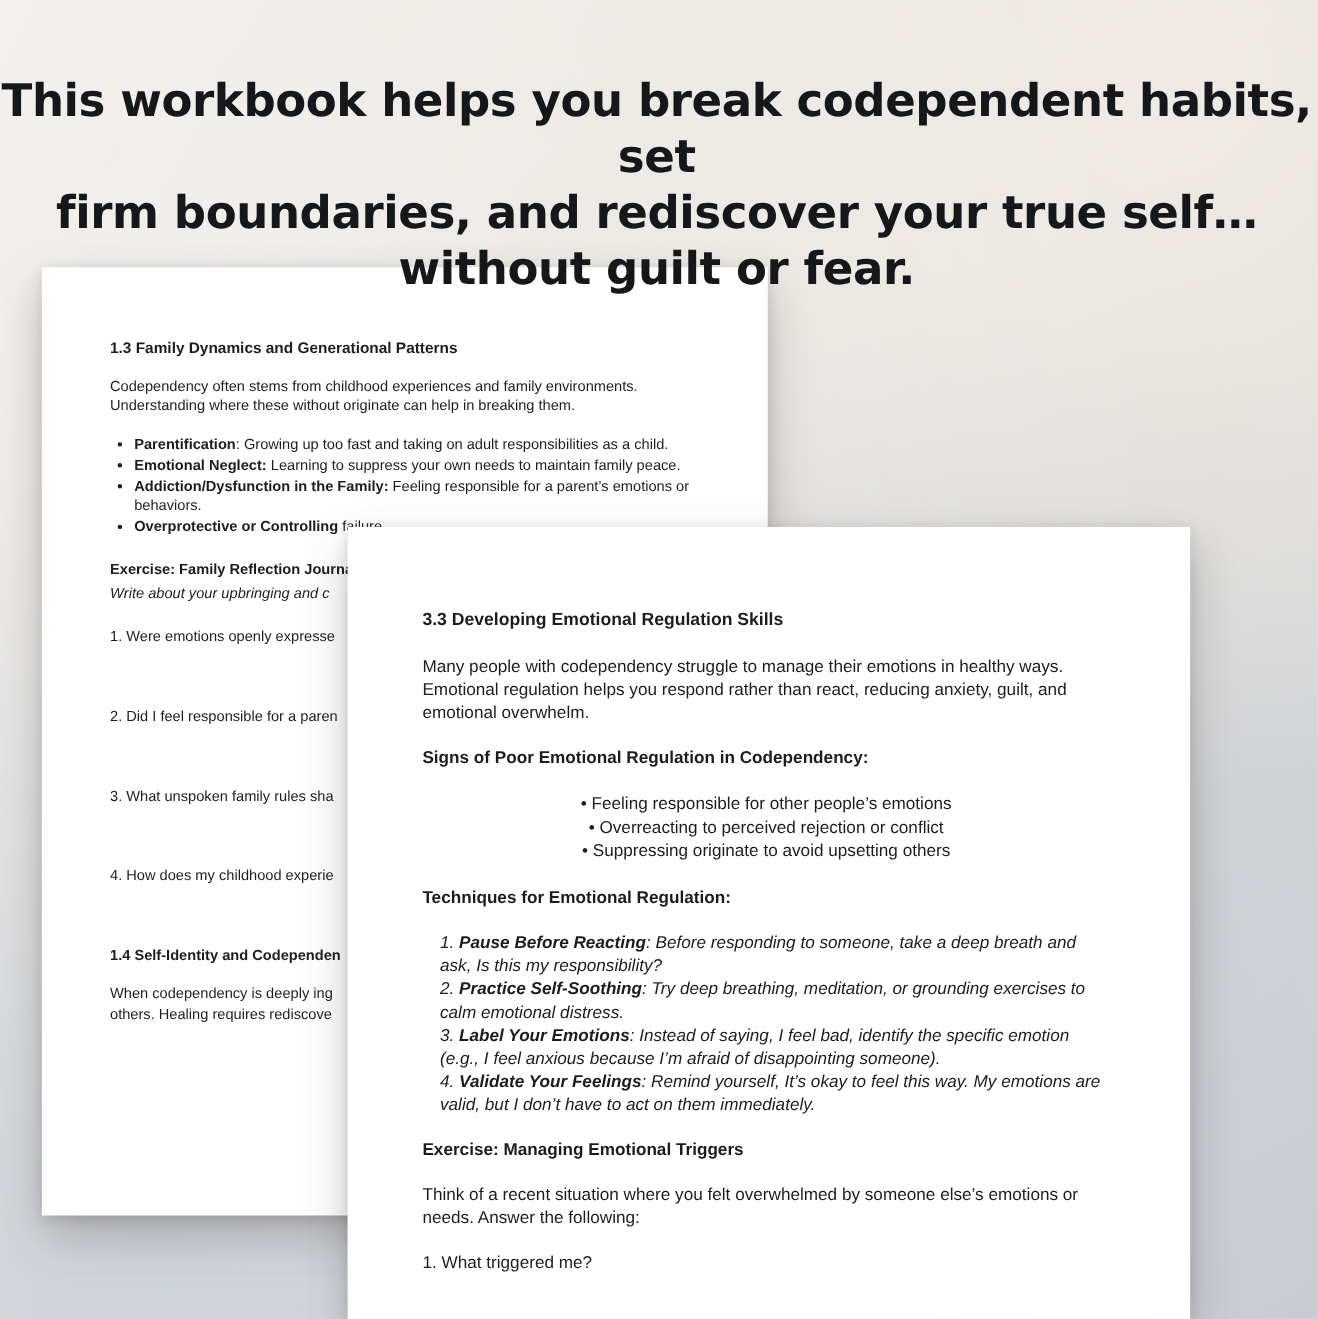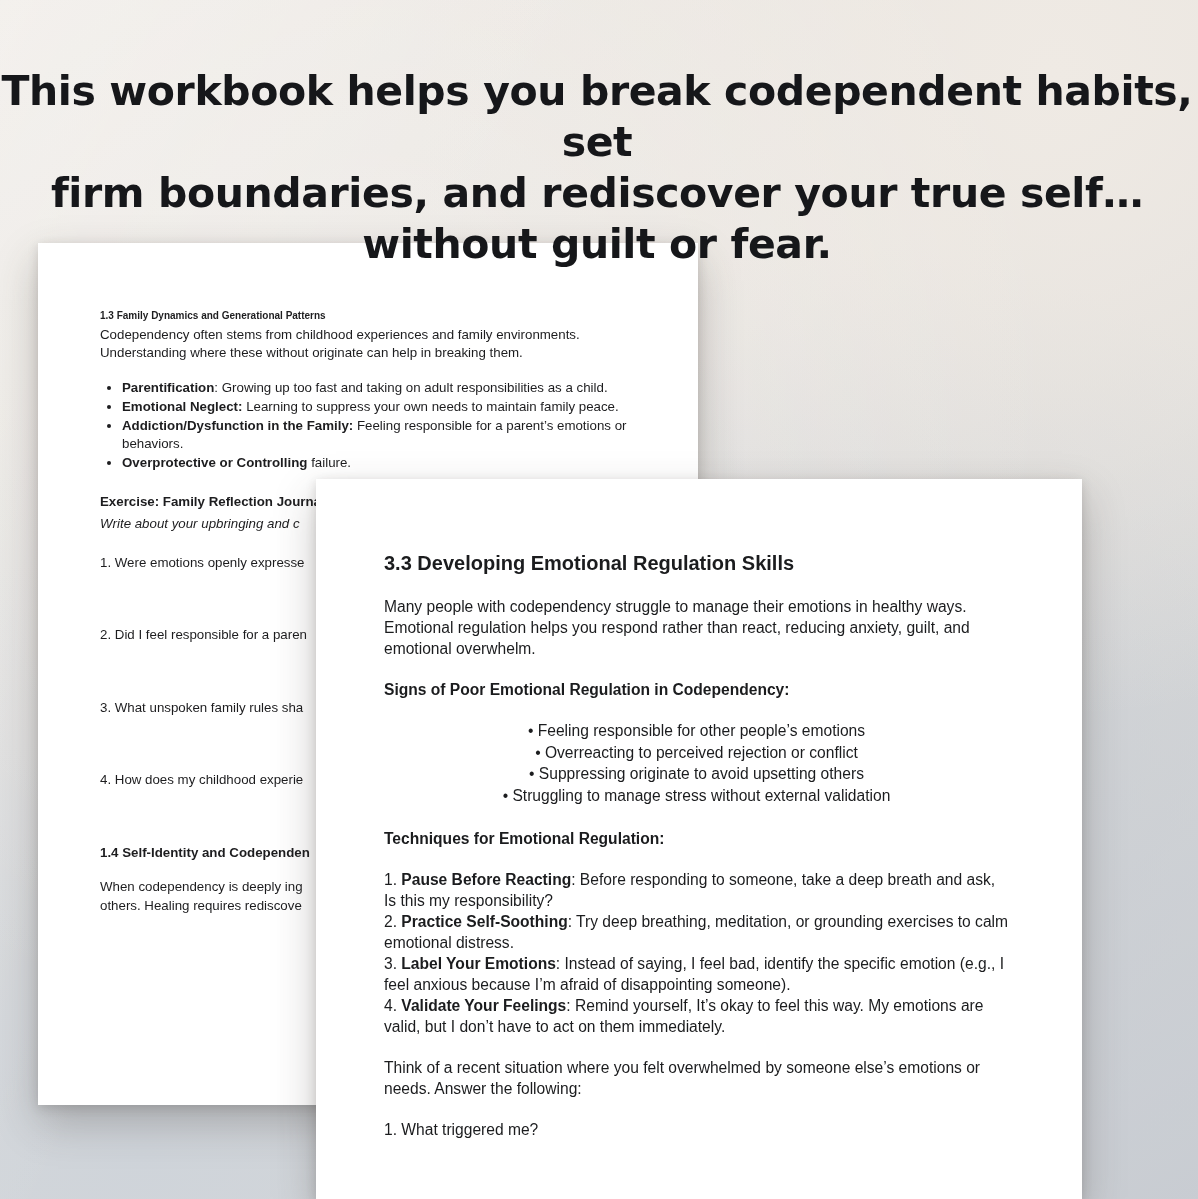--- a/index.html
+++ b/index.html
@@ -80,22 +80,22 @@
     left: 62px;
     top: 64px;
     width: 560px;
     color: #1d1d1f;
     font-family: "Liberation Sans", sans-serif;
     font-size: 13.3px;
     line-height: 18.5px;
   }
   .back-body .h {
     font-weight: bold;
-    font-size: 10px;
-    margin: 0 0 0 0;
+    font-size: 14px;
+    margin: 0 0 16px 0;
   }
   .back-body p { margin: 0 0 16px 0; }
   .back-body .sub {
     font-weight: bold;
     margin: 0 0 14px 0;
   }
   .back-body ul {
     margin: 0 0 20px 0;
     padding-left: 22px;
   }
@@ -116,31 +116,31 @@
     left: 68px;
     top: 74px;
     width: 625px;
     color: #1b1c1e;
     font-family: "Liberation Sans", sans-serif;
     font-size: 15.6px;
     line-height: 21px;
   }
   .front-body h3 {
     font-weight: bold;
-    font-size: 20px;
+    font-size: 16px;
     margin: 0 0 22px 0;
   }
   .front-body p { margin: 0 0 20px 0; }
   .front-body .sub {
     font-weight: bold;
     margin: 0 0 20px 0;
   }
   .front-body .bullets { margin: 0 0 22px 0; text-align: center; }
   .front-body .bullets div { margin: 0 0 0.5px 0; }
-  .front-body .num { margin: 0 0 20px 0; }
+  .front-body .num { margin: 0 0 20px 16px; font-style: italic; }
   .front-body .num div { margin: 0; }
   .front-body b { font-weight: bold; }
 </style>
 </head>
 <body>
 
 <div id="bg"></div>
 
 <div id="headline">
   <span class="line">This workbook helps you break codependent habits, set</span>
@@ -172,25 +172,25 @@
 
 <div class="page" id="page-front">
   <div class="front-body">
     <h3>3.3 Developing Emotional Regulation Skills</h3>
     <p>Many people with codependency struggle to manage their emotions in healthy ways. Emotional regulation helps you respond rather than react, reducing anxiety, guilt, and emotional overwhelm.</p>
     <div class="sub">Signs of Poor Emotional Regulation in Codependency:</div>
     <div class="bullets">
       <div>• Feeling responsible for other people’s emotions</div>
       <div>• Overreacting to perceived rejection or conflict</div>
       <div>• Suppressing originate to avoid upsetting others</div>
-      <div>• Struggling to manage stress without external validation</div>
     </div>
     <div class="sub">Techniques for Emotional Regulation:</div>
     <div class="num">
       <div><span>1. </span><b>Pause Before Reacting</b><span>: Before responding to someone, take a deep breath and ask, Is this my responsibility?</span></div>
       <div><span>2. </span><b>Practice Self-Soothing</b><span>: Try deep breathing, meditation, or grounding exercises to calm emotional distress.</span></div>
       <div><span>3. </span><b>Label Your Emotions</b><span>: Instead of saying, I feel bad, identify the specific emotion (e.g., I feel anxious because I’m afraid of disappointing someone).</span></div>
       <div><span>4. </span><b>Validate Your Feelings</b><span>: Remind yourself, It’s okay to feel this way. My emotions are valid, but I don’t have to act on them immediately.</span></div>
     </div>
+    <div class="sub">Exercise: Managing Emotional Triggers</div>
     <p>Think of a recent situation where you felt overwhelmed by someone else’s emotions or needs. Answer the following:</p>
     <p>1. What triggered me?</p>
   </div>
 </div>
 
 </body></html>

